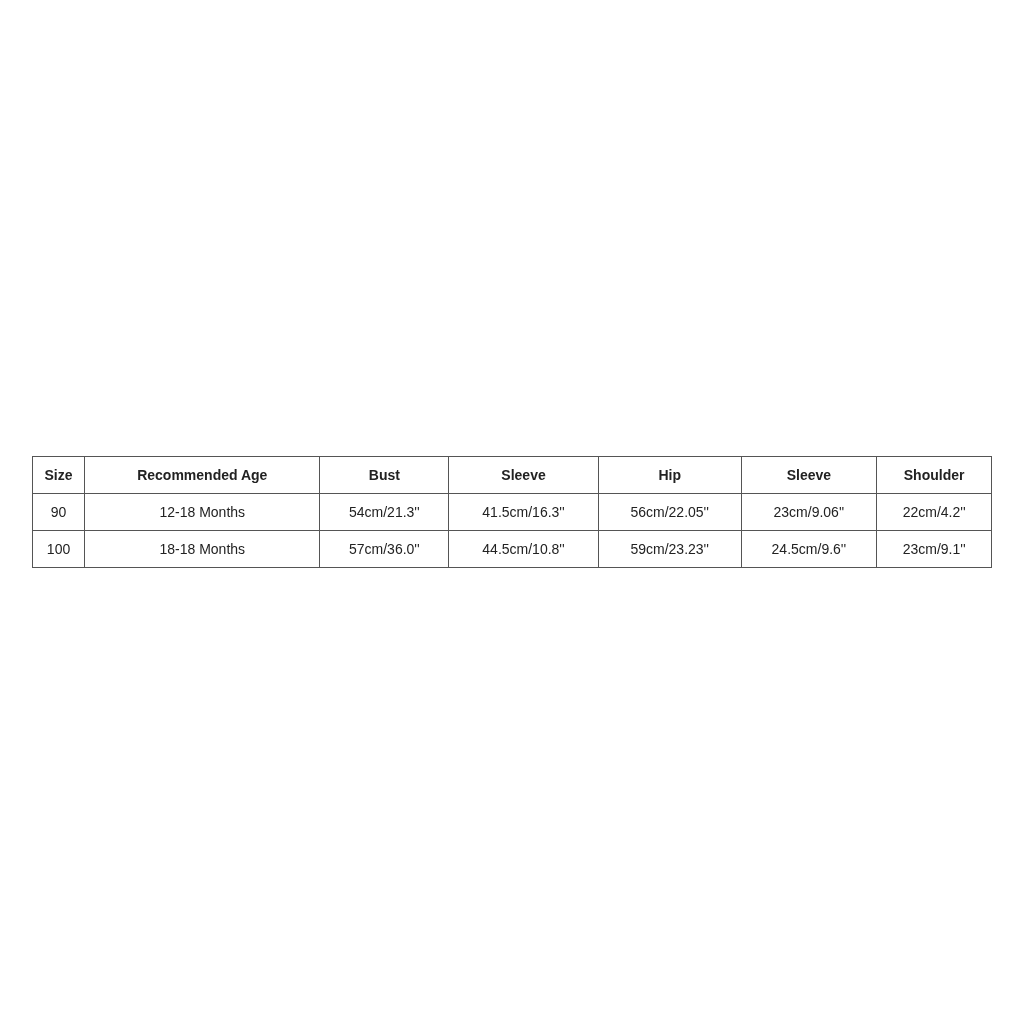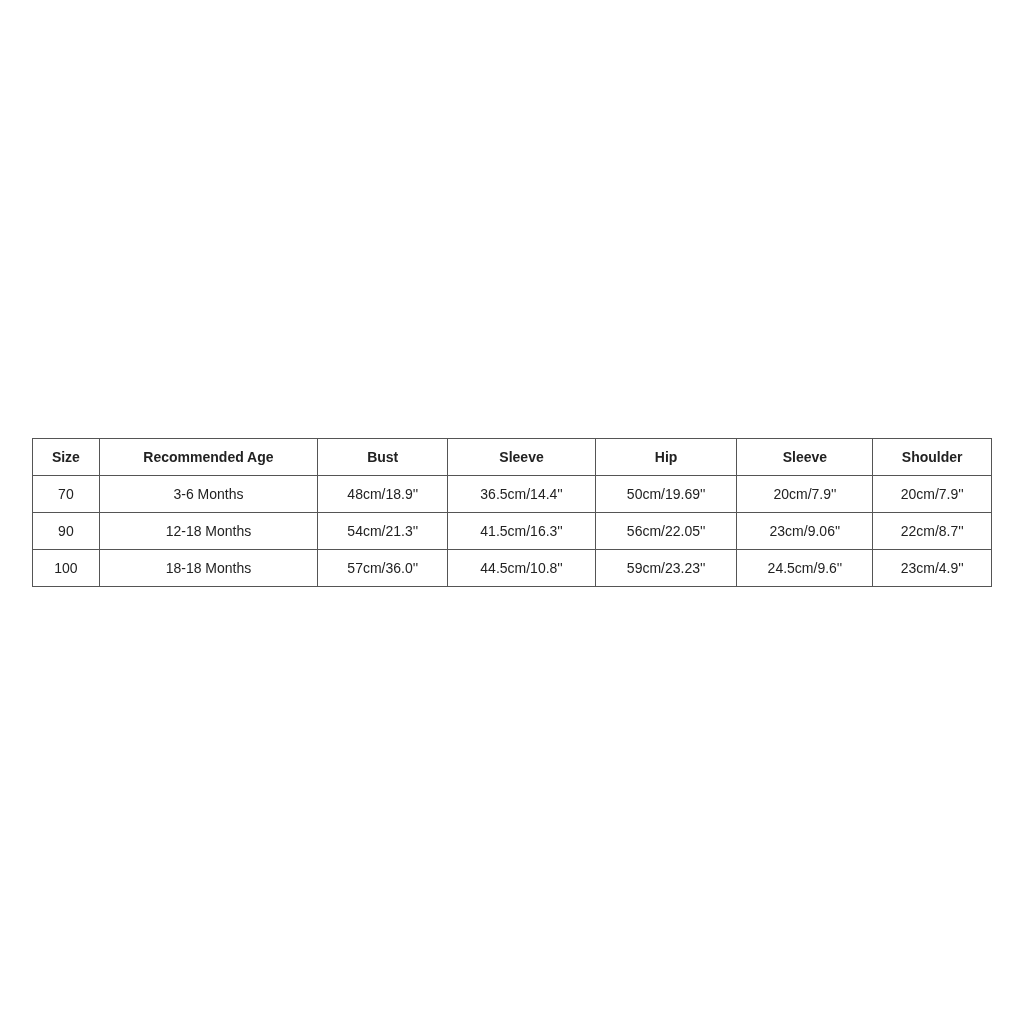--- a/index.html
+++ b/index.html
@@ -23,21 +23,21 @@
     }
 
     table {
       width: 100%;
       border-collapse: collapse;
       border: 1.5px solid #555;
     }
 
     th, td {
       border: 1.5px solid #555;
-      padding: 10px 8px;
+      padding: 10px 0;
       text-align: center;
       font-size: 14px;
       color: #222;
     }
 
     th {
       font-weight: bold;
       background: #ffffff;
     }
 
@@ -59,42 +59,33 @@
         <th>Size</th>
         <th>Recommended Age</th>
         <th>Bust</th>
         <th>Sleeve</th>
         <th>Hip</th>
         <th>Sleeve</th>
         <th>Shoulder</th>
       </tr>
     </thead>
     <tbody id="table-body">
-    <tr>
-          <td>70</td>
-          <td>3-6 Months</td>
-          <td>48cm/18.9''</td>
-          <td>36.5cm/14.4''</td>
-          <td>50cm/19.69''</td>
-          <td>20cm/7.9''</td>
-          <td>20cm/7.9''</td>
-        </tr>
         <tr>
           <td>90</td>
           <td>12-18 Months</td>
           <td>54cm/21.3''</td>
           <td>41.5cm/16.3''</td>
           <td>56cm/22.05''</td>
           <td>23cm/9.06''</td>
-          <td>22cm/8.7''</td>
+          <td>22cm/4.2''</td>
         </tr>
         <tr>
           <td>100</td>
           <td>18-18 Months</td>
           <td>57cm/36.0''</td>
           <td>44.5cm/10.8''</td>
           <td>59cm/23.23''</td>
           <td>24.5cm/9.6''</td>
-          <td>23cm/4.9''</td>
+          <td>23cm/9.1''</td>
         </tr>
       </tbody>
   </table>
 </div>
 
 </body></html>

